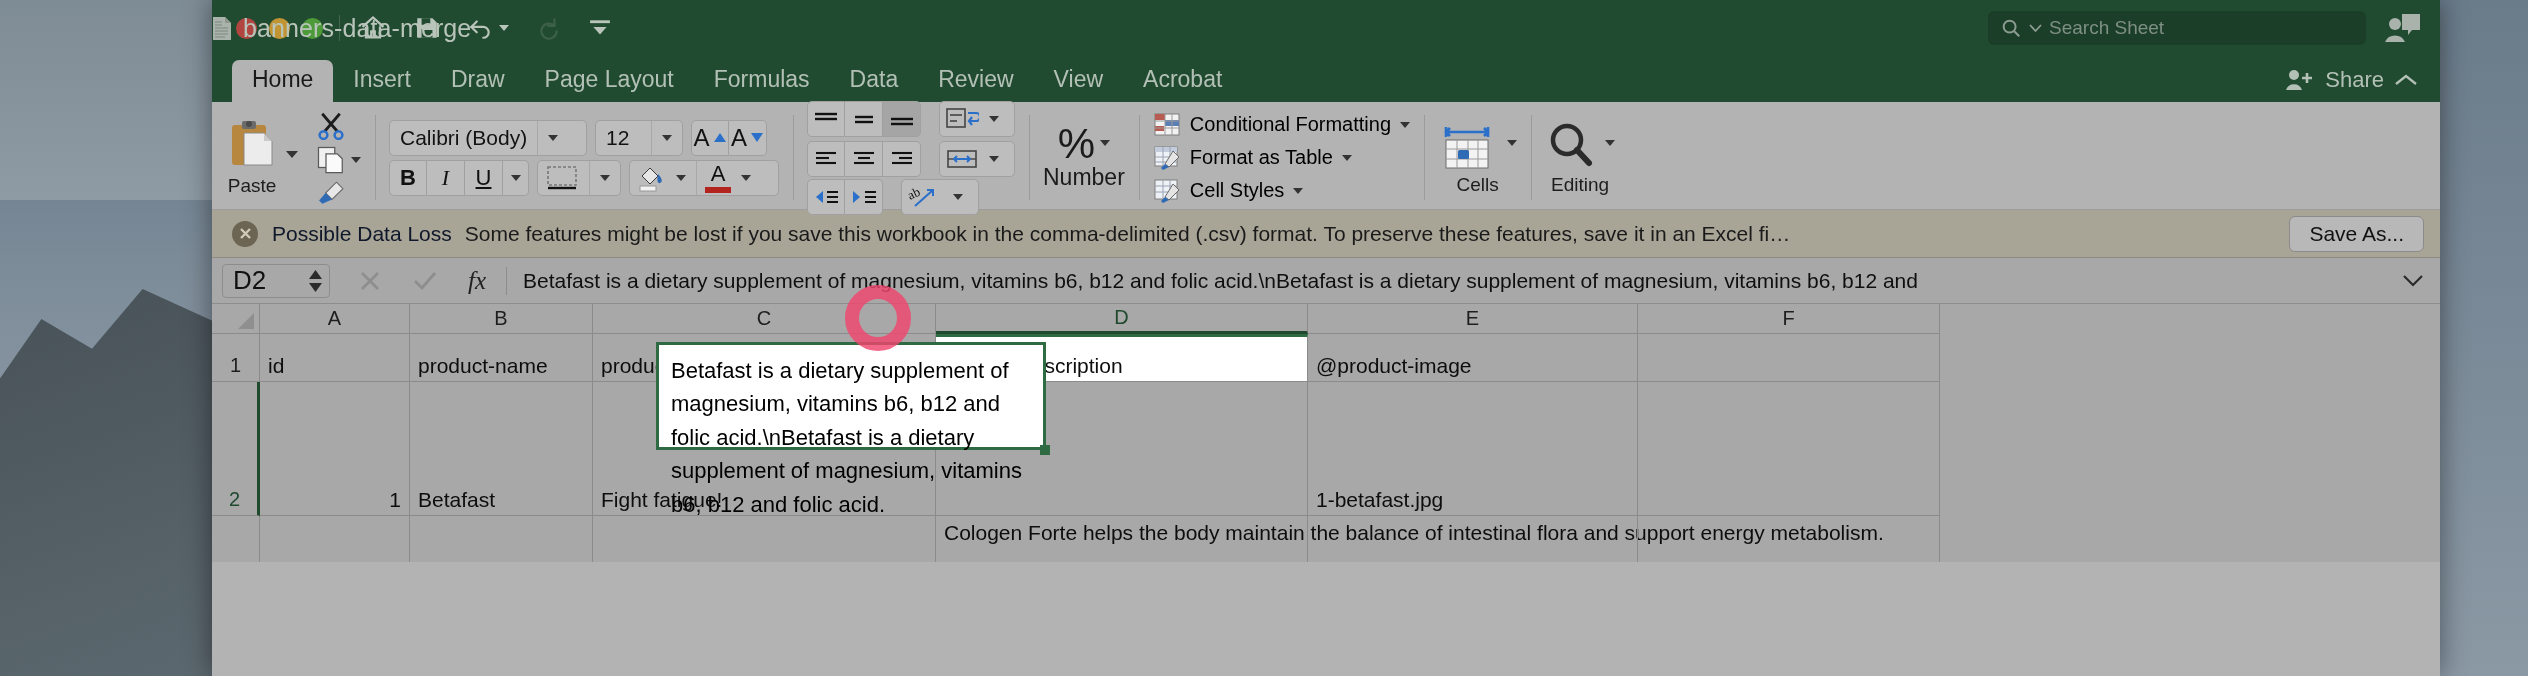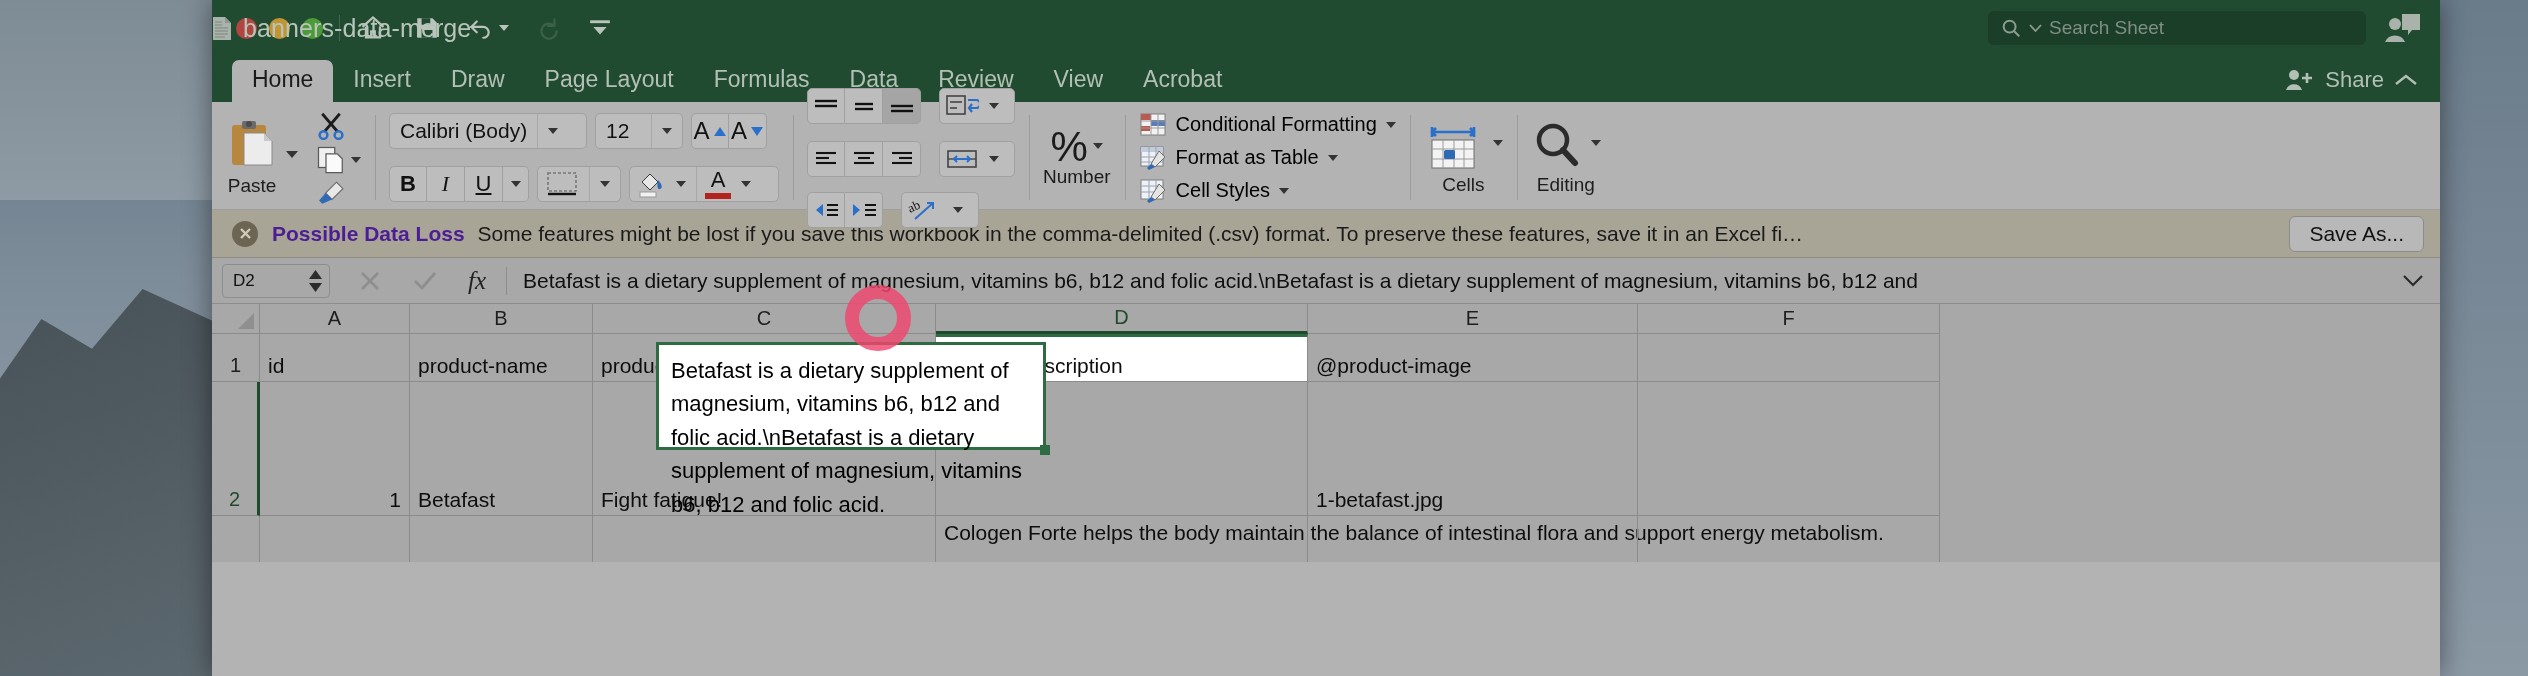--- a/index.html
+++ b/index.html
@@ -130,57 +130,57 @@
     background: #bdbdbd; border: 1px solid #a0a0a0; border-left: none;
     height: 36px; min-width: 38px; display: flex; align-items: center; justify-content: center;
   }
   .seg > div:first-child { border-left: 1px solid #a0a0a0; border-radius: 5px 0 0 5px; }
   .seg > div:last-child { border-radius: 0 5px 5px 0; }
   .seg > div.on { background: #a5a5a5; }
   .fontbtn { font-size: 22px; color: #111; }
   .fontbtn.b { font-weight: bold; }
   .fontbtn.i { font-style: italic; font-family: "Liberation Serif", serif; }
   .fontbtn.u { text-decoration: underline; }
-  .col2 { display: flex; flex-direction: column; gap: 17px; }
+  .col2 { display: flex; flex-direction: column; gap: 4px; }
   .row2 { display: flex; gap: 8px; align-items: center; }
 
   .number-big { display: flex; flex-direction: column; align-items: center; }
   .pct { font-size: 42px; color: #1b1b1b; line-height: .95; }
-  .numlbl { font-size: 19px; color: #1b1b1b; margin-top: 0; }
+  .numlbl { font-size: 23px; color: #1b1b1b; margin-top: 0; }
 
   .styles-col { display: flex; flex-direction: column; gap: 7px; justify-content: center; }
   .style-item { display: flex; align-items: center; gap: 9px; cursor: default; }
   .style-item .txt { font-size: 20px; color: #000000; white-space: nowrap; }
 
   
   .warnbar {
     height: 48px; background: #a8a496;
     display: flex; align-items: center; padding: 0 16px 0 20px;
     border-bottom: 1px solid #8e8b80;
   }
   .warn-x { width: 26px; height: 26px; border-radius: 50%; background: #6d6553; display:flex; align-items:center; justify-content:center; }
-  .warn-strong { font-weight: bold; font-size: 21px; color: #4c1d95; margin-left: 14px; white-space: nowrap; }
+  .warn-strong { font-weight: normal; font-size: 21px; color: #0f172a; margin-left: 14px; white-space: nowrap; }
   .warn-text { font-size: 21px; color: #1a1a1a; margin-left: 13px; white-space: nowrap; overflow: hidden; }
   .saveas-btn {
     margin-left: auto; background: #b8b8b8; border: 1px solid #8b8b8b; border-radius: 6px;
     font-size: 21px; color: #111; padding: 5px 19px; white-space: nowrap;
   }
 
   
   .formulabar {
     height: 46px; background: #a8a8a8;
     display: flex; align-items: center;
     border-bottom: 1px solid #8d8d8d;
   }
   .namebox {
     width: 108px; height: 34px; margin-left: 10px;
     background: #a8a8a8; border: 1px solid #8d8d8d; border-radius: 4px;
     display: flex; align-items: center; justify-content: space-between; padding: 0 6px 0 10px;
   }
-  .namebox .nm { font-size: 17px; color: #111; }
+  .namebox .nm { font-size: 26px; color: #111; }
   .spin { display: flex; flex-direction: column; gap: 2px; }
   .fb-btns { display: flex; align-items: center; gap: 30px; margin-left: 28px; }
   .fb-fx { font-family: "Liberation Serif", serif; font-style: italic; font-size: 25px; color: #222; }
   .fb-sep { width: 1px; height: 28px; background: #8d8d8d; margin-left: 20px; }
   .fb-input { flex: 1; font-size: 21px; color: #0f0f0f; padding-left: 16px; white-space: nowrap; overflow: hidden; }
   .fb-caret { margin-right: 16px; }
 
   
   .gridwrap { position: relative; height: 258px; background: #a8a8a8; overflow: hidden; }
   .colhead { display: flex; height: 30px; background: #a8a8a8; }

